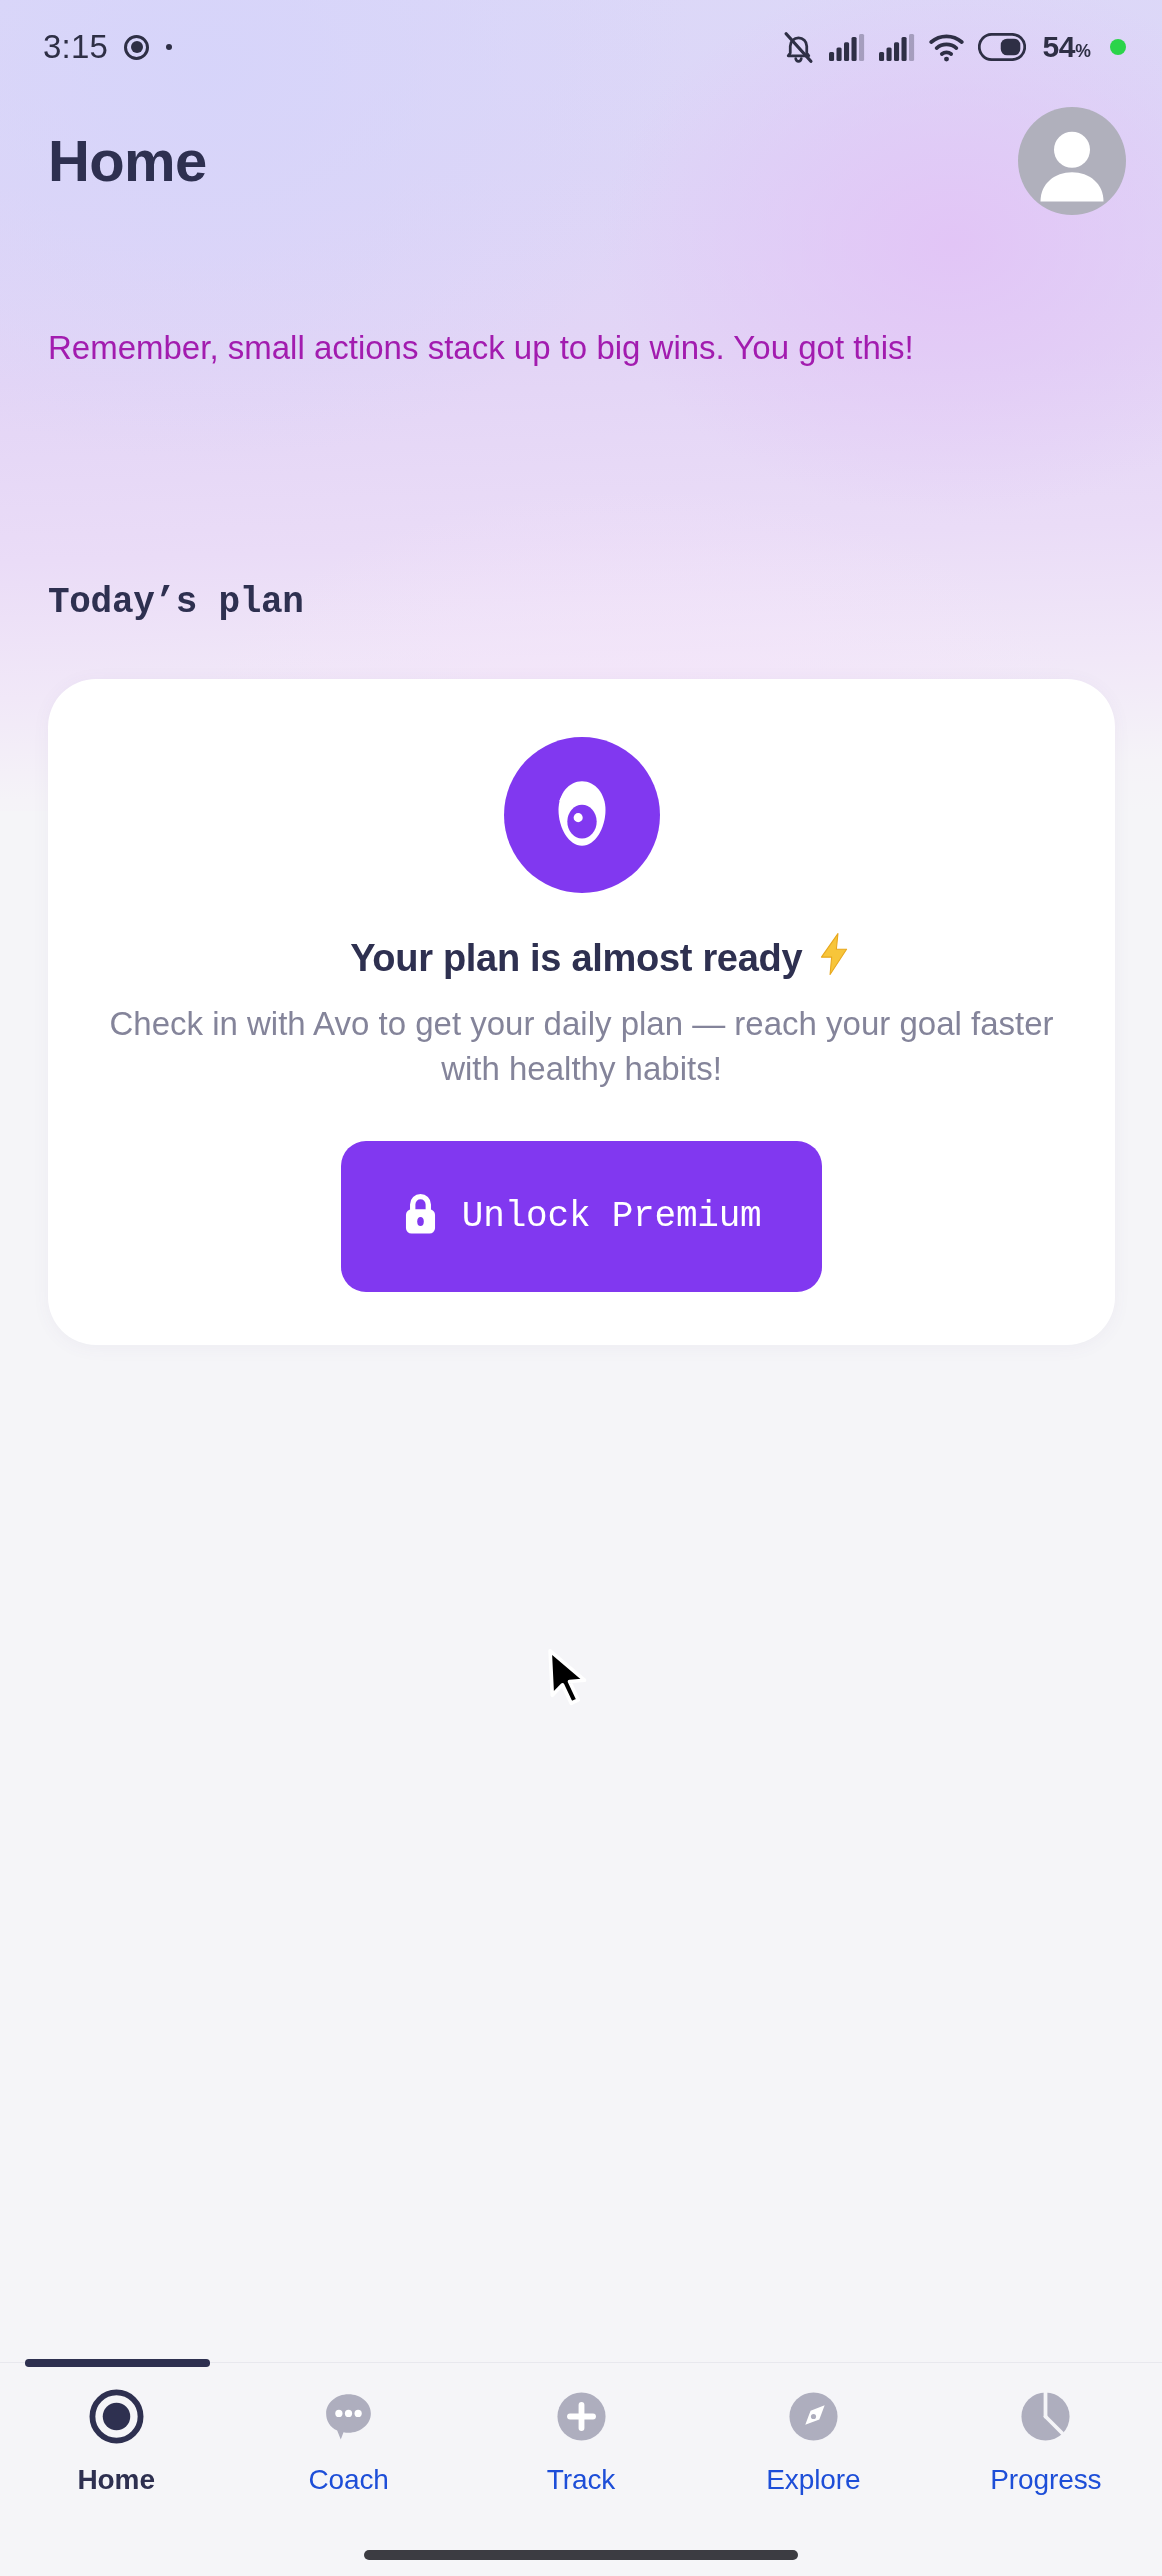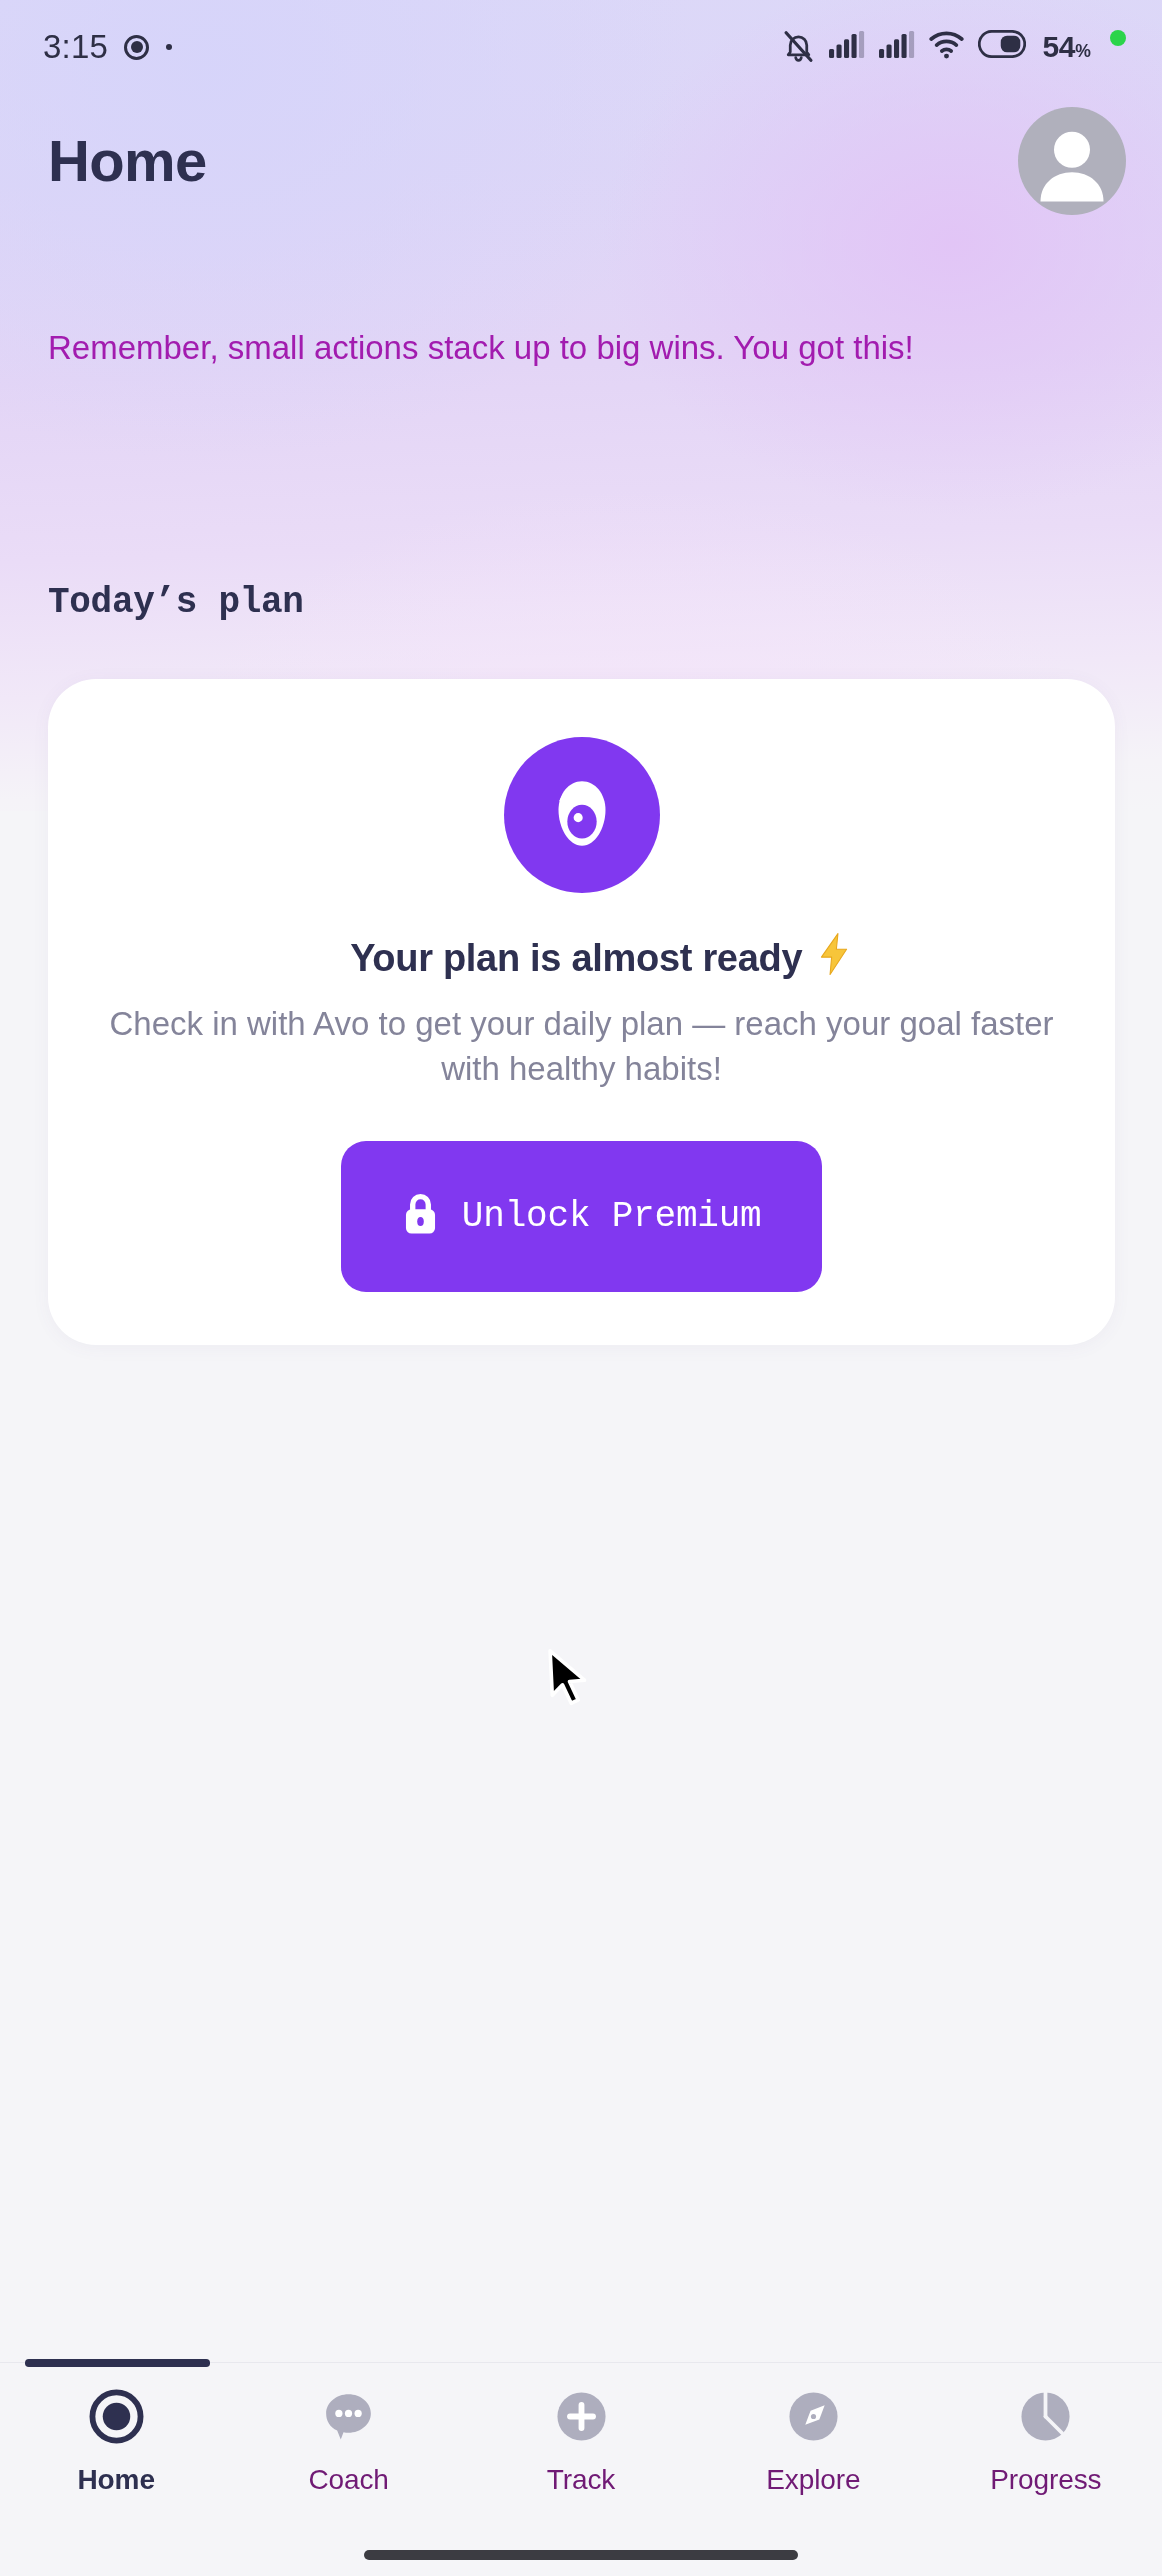--- a/index.html
+++ b/index.html
@@ -47,21 +47,21 @@
   .rec-icon::before{
     content:""; position:absolute; inset:0;
     border:3.1px solid #2e2f45; border-radius:50%;
   }
   .rec-icon::after{
     content:""; position:absolute; left:6.3px; top:6.3px;
     width:12.6px; height:12.6px; background:#2e2f45; border-radius:50%;
   }
   .tiny-dot { width:6.3px; height:6.3px; border-radius:50%; background:#2e2f45; }
 
-  .status-right { display:flex; gap:14px; }
+  .status-right { display:flex; align-items:center; gap:14px; }
   .si { display:block; }
   .battery-pct {
     font-size:30px; font-weight:700; color:#2e2f45;
     letter-spacing:-0.3px; margin-left:2.5px;
   }
   .battery-pct small { font-size:17.6px; font-weight:700; }
   .green-dot { width:16.4px; height:16.4px; border-radius:50%; background:#2bd44a; margin-left:5px; }
 
   
   .app-header {
@@ -162,21 +162,21 @@
     width:1162px;
     display:flex;
   }
   .nav-item {
     flex:1;
     display:flex; flex-direction:column;
     align-items:center; gap:16.4px;
     cursor:pointer;
   }
   .nav-icon { width:62px; height:62px; display:flex; align-items:center; justify-content:center; }
-  .nav-label { font-size:28px; font-weight:400; color:#701a75; letter-spacing:-0.1px; }
+  .nav-label { font-size:28px; font-weight:400; color:#1d4ed8; letter-spacing:-0.1px; }
   .nav-item.active .nav-label { color:#2e3050; font-weight:700; }
 
   .home-indicator {
     position:absolute; left:50%; transform:translateX(-50%);
     bottom:16.4px;
     width:434px; height:10px;
     background:#3c3c42; border-radius:5px;
   }
 </style>
 </head>

